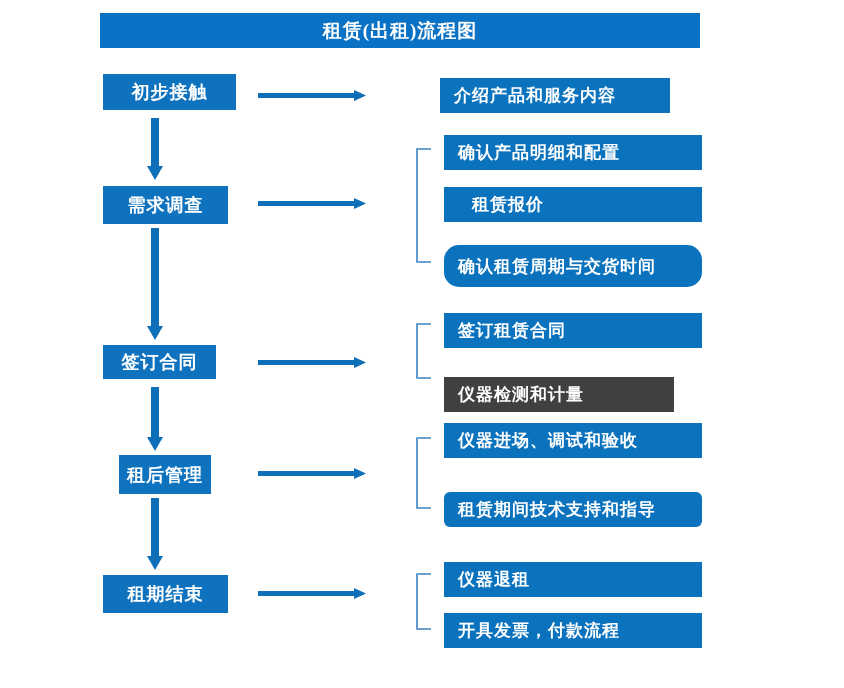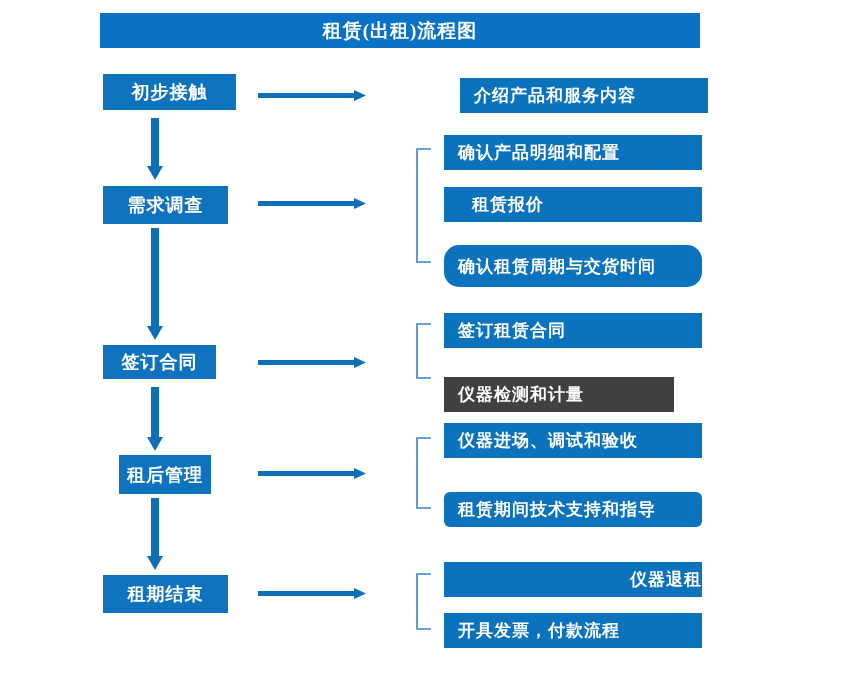--- a/index.html
+++ b/index.html
@@ -86,21 +86,21 @@
         <span>签订合同</span>
       </div>
       <div class="stage-box" style="left: 103px; top: 455px; width: 92px; height: 39px; background: rgb(14, 114, 190); color: rgb(255, 255, 255); margin-left: 16px;">
         <span>租后管理</span>
       </div>
       <div class="stage-box" style="left: 103px; top: 575px; width: 125px; height: 38px; background: rgb(14, 114, 190); color: rgb(255, 255, 255);">
         <span>租期结束</span>
       </div>
     </div>
   <div id="tasks">
-      <div class="task-box" style="left: 460px; top: 78px; width: 248px; height: 35px; background: rgb(11, 114, 190); color: rgb(255, 255, 255);">
+      <div class="task-box" style="left: 440px; top: 78px; width: 230px; height: 35px; background: rgb(11, 114, 190); color: rgb(255, 255, 255);">
         <span>介绍产品和服务内容</span>
       </div>
       <div class="task-box" style="left: 444px; top: 135px; width: 258px; height: 35px; background: rgb(11, 114, 190); color: rgb(255, 255, 255);">
         <span>确认产品明细和配置</span>
       </div>
       <div class="task-box" style="left: 444px; top: 187px; width: 258px; height: 35px; background: rgb(11, 114, 190); color: rgb(255, 255, 255); padding-left: 28px;">
         <span>租赁报价</span>
       </div>
       <div class="task-box" style="left: 444px; top: 245px; width: 258px; height: 42px; background: rgb(11, 114, 190); color: rgb(255, 255, 255); border-radius: 15px;">
         <span>确认租赁周期与交货时间</span>
@@ -110,21 +110,21 @@
       </div>
       <div class="task-box" style="left: 444px; top: 377px; width: 230px; height: 35px; background: #404040; color: rgb(255, 255, 255);">
         <span>仪器检测和计量</span>
       </div>
       <div class="task-box" style="left: 444px; top: 423px; width: 258px; height: 35px; background: rgb(11, 114, 190); color: rgb(255, 255, 255);">
         <span>仪器进场、调试和验收</span>
       </div>
       <div class="task-box" style="left: 444px; top: 492px; width: 258px; height: 35px; background: rgb(11, 114, 190); color: rgb(255, 255, 255); border-radius: 6px;">
         <span>租赁期间技术支持和指导</span>
       </div>
-      <div class="task-box" style="left: 444px; top: 562px; width: 258px; height: 35px; background: rgb(11, 114, 190); color: rgb(255, 255, 255); justify-content: flex-end;">
+      <div class="task-box" style="left: 444px; top: 562px; width: 258px; height: 35px; background: rgb(11, 114, 190); color: rgb(255, 255, 255);">
         <span>仪器退租</span>
       </div>
       <div class="task-box" style="left: 444px; top: 613px; width: 258px; height: 35px; background: rgb(11, 114, 190); color: rgb(255, 255, 255);">
         <span>开具发票，付款流程</span>
       </div>
     </div>
   <div id="h-arrows">
       <div class="h-arrow" style="left: 258px; top: 85px; width: 108px;">
         <svg width="108" height="22" viewBox="0 0 108 22">
           <rect x="0" y="8" width="97" height="5" fill="#0D6FB8"></rect>

